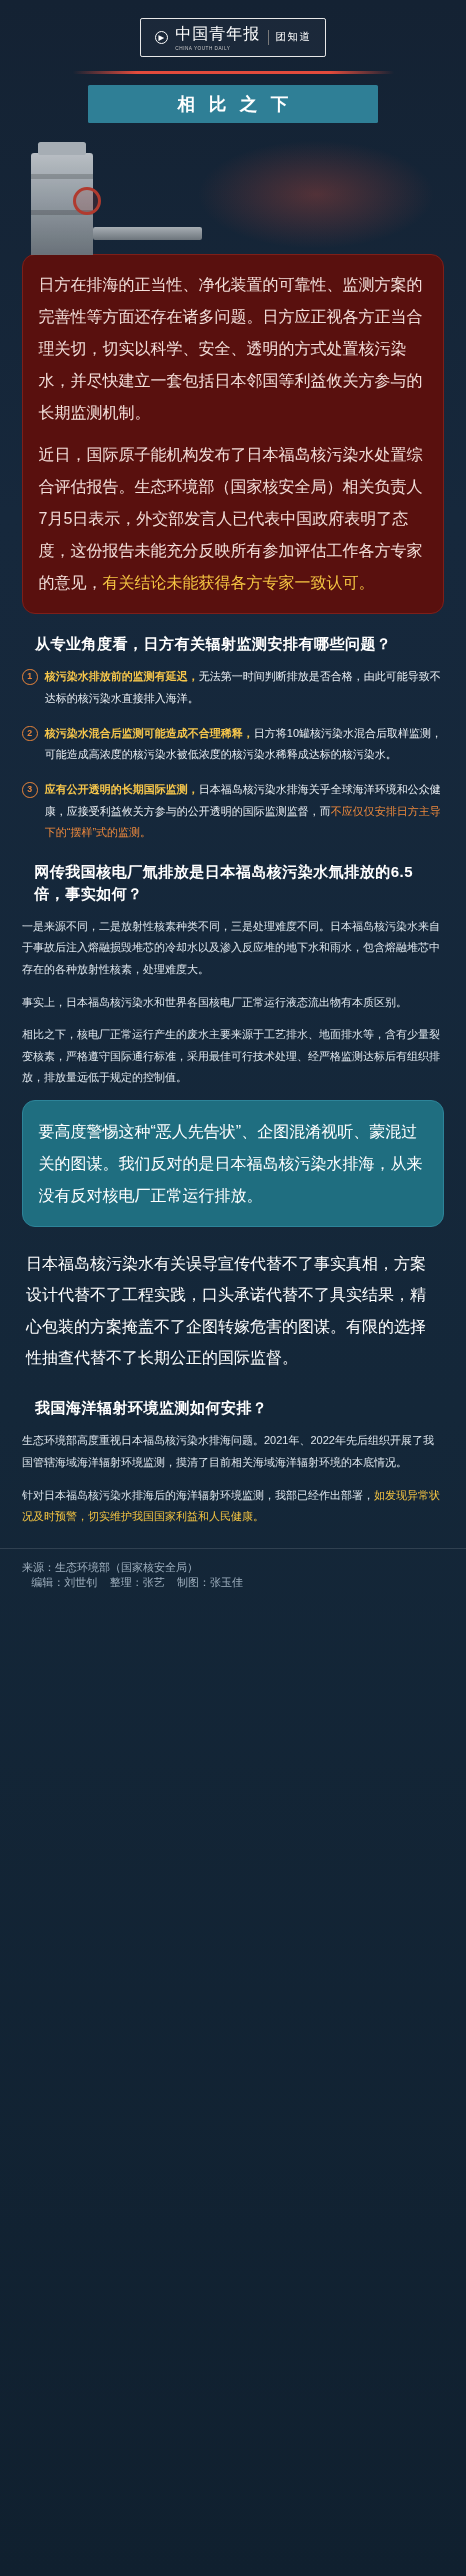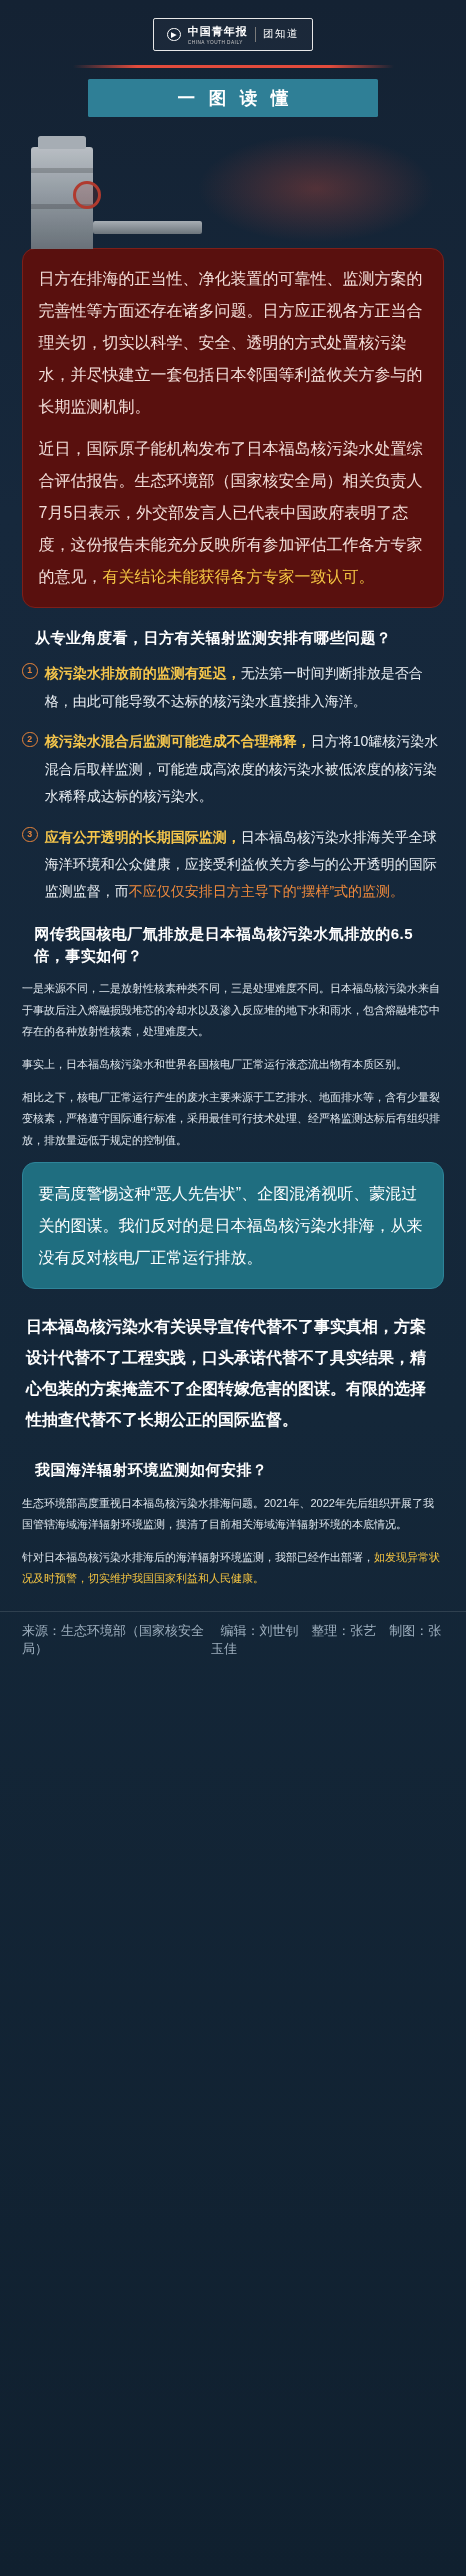--- a/index.html
+++ b/index.html
@@ -34,23 +34,23 @@
   }
   .logo-mark {
     width: 13.5px; height: 13.5px;
     border: 1px solid #ffffff;
     border-radius: 50%;
     display: flex; align-items: center; justify-content: center;
     color: #fff; font-size: 7.3px; line-height: 1;
   }
   .logo-cn {
     color: #ffffff;
-    font-size: 11px;
+    font-size: 16px;
     letter-spacing: 1px;
-    font-weight: bold;
+    font-weight: normal;
   }
   .logo-en {
     color: #c9c9c9;
     font-size: 4.7px;
     letter-spacing: 0.5px;
     display: block;
     margin-top: 1px;
     font-family: "Liberation Sans", sans-serif;
   }
   .logo-sep {
@@ -162,21 +162,21 @@
     color: #e9eef3;
     padding: 2.1px 4.1px 5.2px 4.1px;
   }
   .card.teal {
     background: #1f6e80;
     color: #ffffff;
     border: 0.5px solid #2d8499;
   }
   .hl-yellow { color: #f5c542; }
   .hl-orange { color: #f08a3c; }
-  .hl-white-b { color: #ffffff; font-weight: bold; }
+  .hl-white-b { color: #ffffff; font-weight: normal; }
   
   .section-head {
     display: flex;
     align-items: center;
     margin: 17.6px 0 11.4px 0;
   }
   .section-bar {
     width: 4.7px;
     background: #e24b3c;
     border-radius: 1px;
@@ -202,40 +202,41 @@
     border: 1px solid #e8843a;
     color: #e8843a;
     font-size: 8.8px;
     line-height: 13.5px;
     text-align: center;
     margin: 3.1px 7.3px 0 0;
     font-weight: bold;
   }
   .num-text {
     color: #e9eef3;
-    font-size: 14px;
+    font-size: 11px;
     line-height: 1.95;
   }
   .num-text .lead { color: #f6c64b; font-weight: bold; }
   
   p.body {
     color: #dde5ec;
     font-size: 11px;
     line-height: 1.95;
     margin-bottom: 11.4px;
   }
   
   .footer {
     margin-top: 21px;
     border-top: 0.5px solid rgba(255,255,255,0.12);
     padding: 10.4px 22px 17.6px 22px;
     display: flex;
     justify-content: space-between;
     color: #9fb0bf;
-    font-size: 13px;
+    font-size: 11px;
+    flex-direction: column;
   }
   .footer .right span { margin-left: 9.3px; }
 </style>
 </head>
 <body>
 
 <div class="page">
 
   <div class="masthead">
     <div class="logo-box">
@@ -245,21 +246,21 @@
         <span class="logo-en">CHINA YOUTH DAILY</span>
       </span>
       <span class="logo-sep"></span>
       <span class="logo-sub">团知道</span>
     </div>
   </div>
 
   <div class="title-wrap">
     <div class="title-underline"></div>
     <div class="subtitle-bar">
-      <span>一图读懂</span>
+      <span>相比之下</span>
     </div>
   </div>
 
   <div class="illus">
     <div class="glow"></div>
     <div class="tank">
       <div class="tank-stripe" style="top:21px"></div>
       <div class="tank-stripe" style="top:57px"></div>
     </div>
     <div class="pipe"></div>

